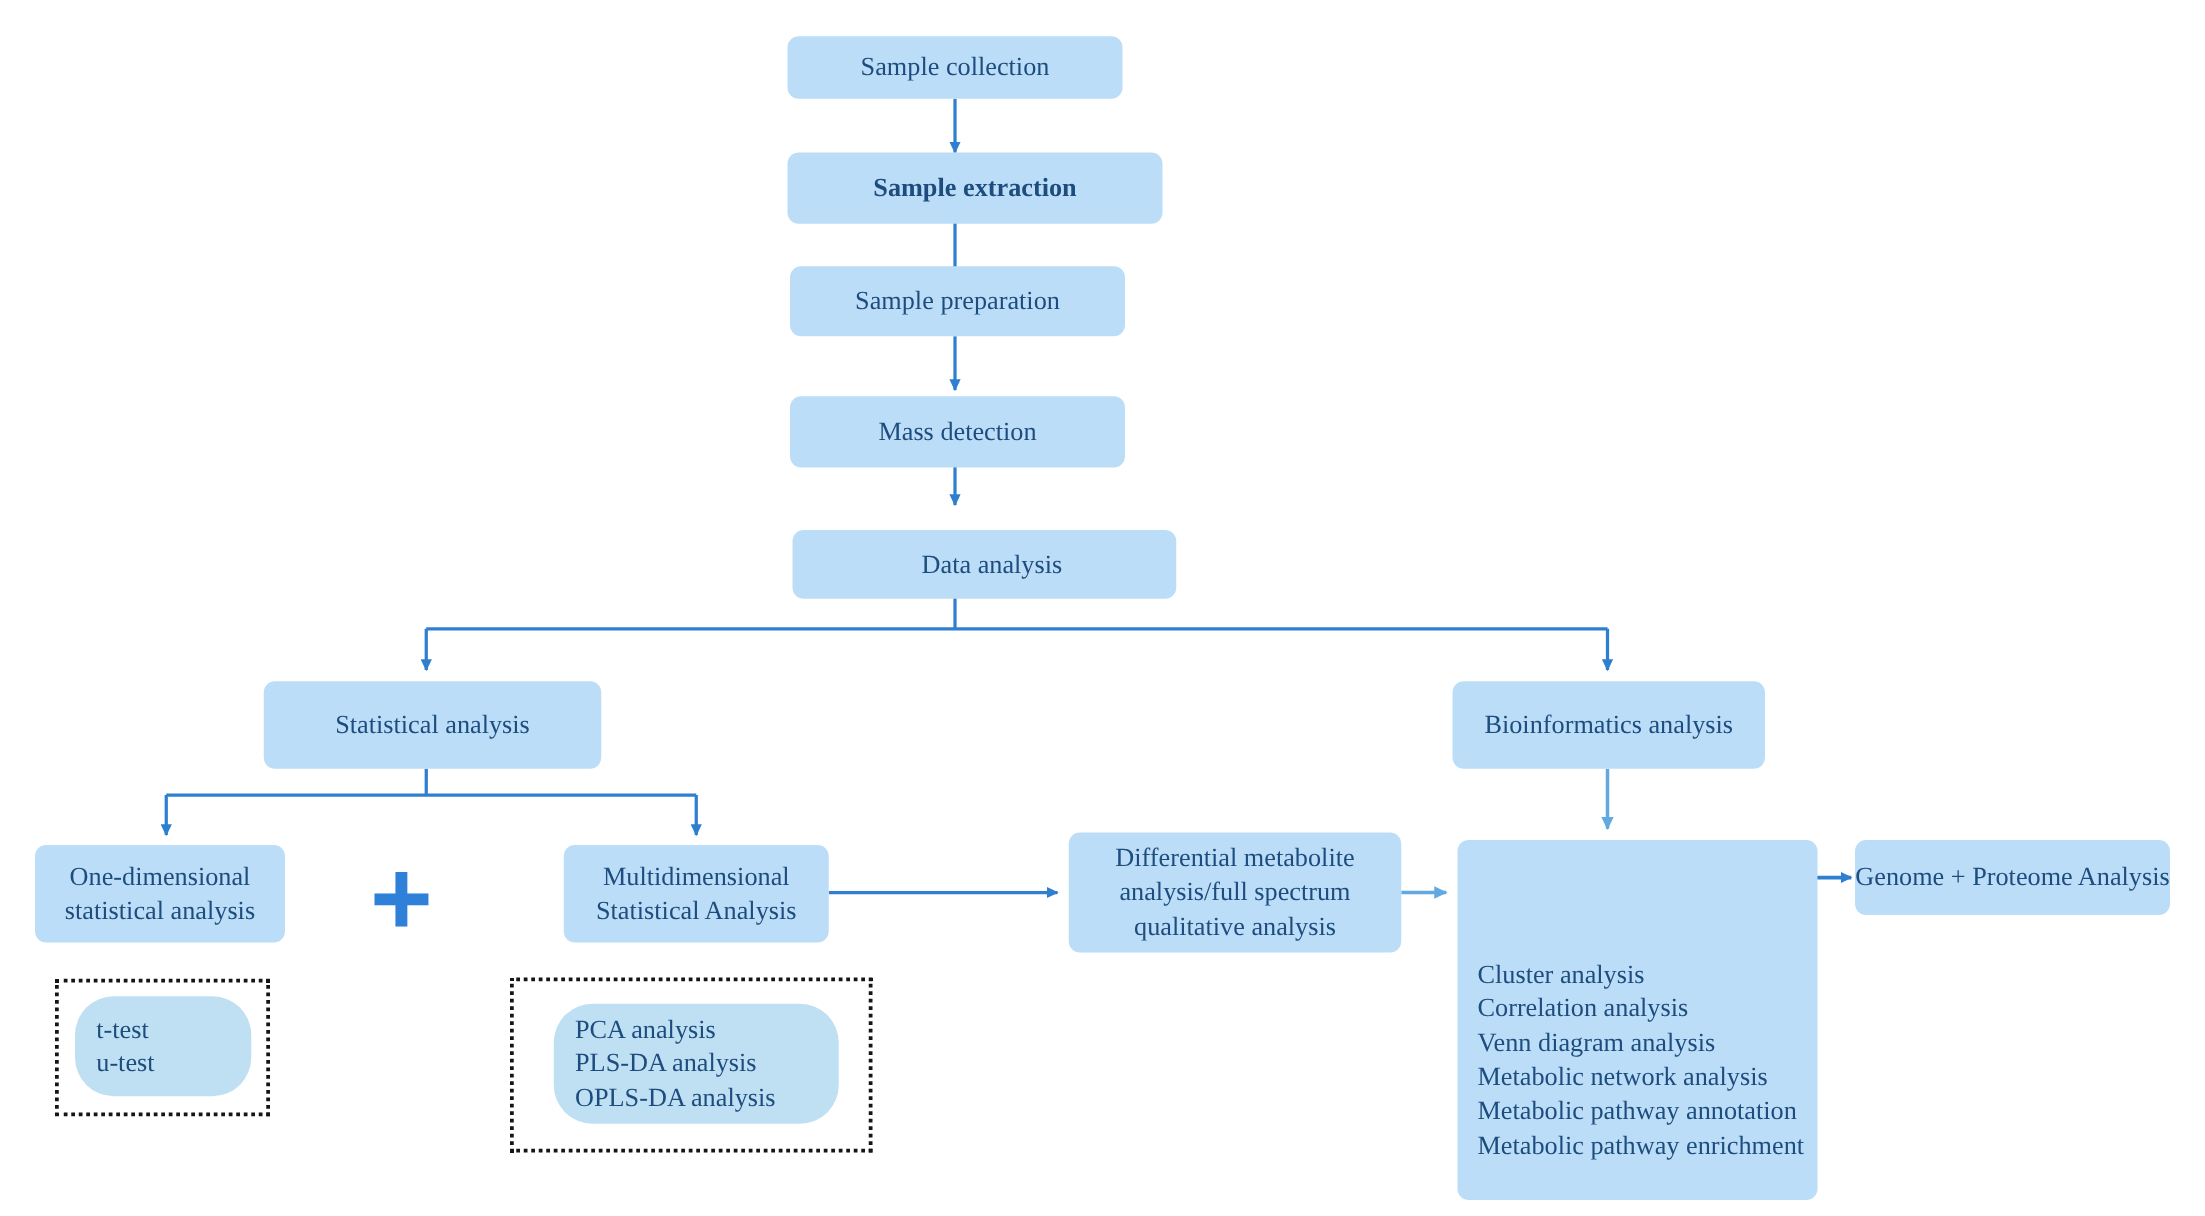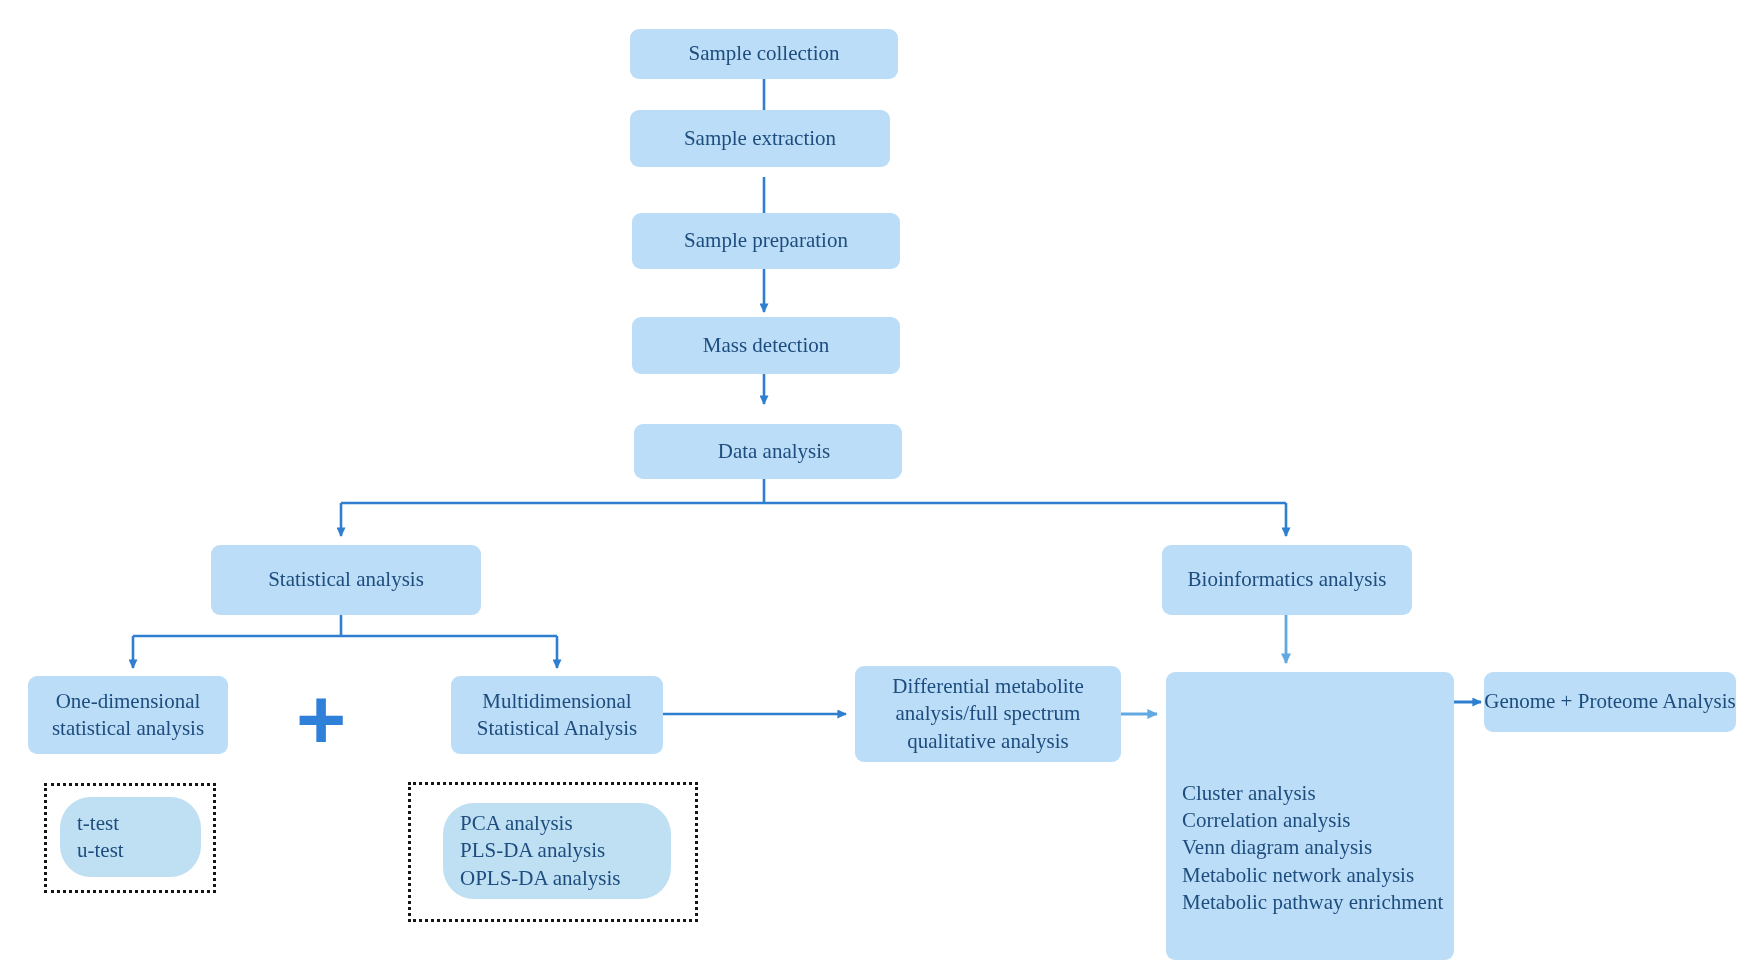--- a/index.html
+++ b/index.html
@@ -86,33 +86,33 @@
     <line x1="663" y1="714" x2="846" y2="714" stroke="#2f7fd0" stroke-width="2.6" marker-end="url(#ar-p)"></line>
     <line x1="1121" y1="714" x2="1157" y2="714" stroke="#62a9e2" stroke-width="2.8" marker-end="url(#ar-s)"></line>
     <line x1="1286" y1="615" x2="1286" y2="663" stroke="#62a9e2" stroke-width="2.8" marker-end="url(#ar-s)"></line>
     <line x1="1448" y1="702" x2="1481" y2="702" stroke="#2f7fd0" stroke-width="3" marker-end="url(#ar-p)"></line>
   </svg>
 
   <div class="node" style="left:630px;top:29px;width:268px;height:50px;">
     <span>Sample collection</span>
   </div>
 
-  <div class="node" style="left:630px;top:110px;width:260px;height:57px;">
+  <div class="node" style="left:630px;top:122px;width:300px;height:57px;font-weight:bold;">
     <span>Sample extraction</span>
   </div>
 
   <div class="node" style="left:632px;top:213px;width:268px;height:56px;">
     <span>Sample preparation</span>
   </div>
 
   <div class="node" style="left:632px;top:317px;width:268px;height:57px;">
     <span>Mass detection</span>
   </div>
 
-  <div class="node" style="left:634px;top:424px;width:268px;height:55px;padding-left:12px;">
+  <div class="node" style="left:634px;top:424px;width:307px;height:55px;padding-left:12px;">
     <span>Data analysis</span>
   </div>
 
   <div class="node" style="left:211px;top:545px;width:270px;height:70px;">
     <span>Statistical analysis</span>
   </div>
 
   <div class="node" style="left:1162px;top:545px;width:250px;height:70px;">
     <span>Bioinformatics analysis</span>
   </div>
@@ -140,20 +140,21 @@
       <span>qualitative analysis</span>
     </span>
   </div>
 
   <div class="node topleft" style="left:1166px;top:672px;width:288px;height:288px;padding:64px 0 0 16px;align-items:center;">
     <span class="stack">
       <span>Cluster analysis</span>
       <span>Correlation analysis</span>
       <span>Venn diagram analysis</span>
       <span>Metabolic network analysis</span>
+      <span>Metabolic pathway annotation</span>
       <span>Metabolic pathway enrichment</span>
     </span>
   </div>
 
   <div class="node" style="left:1484px;top:672px;width:252px;height:60px;">
     <span>Genome + Proteome Analysis</span>
   </div>
 
   <div class="dotted" style="left:44px;top:783px;width:172px;height:110px;"></div>
 

